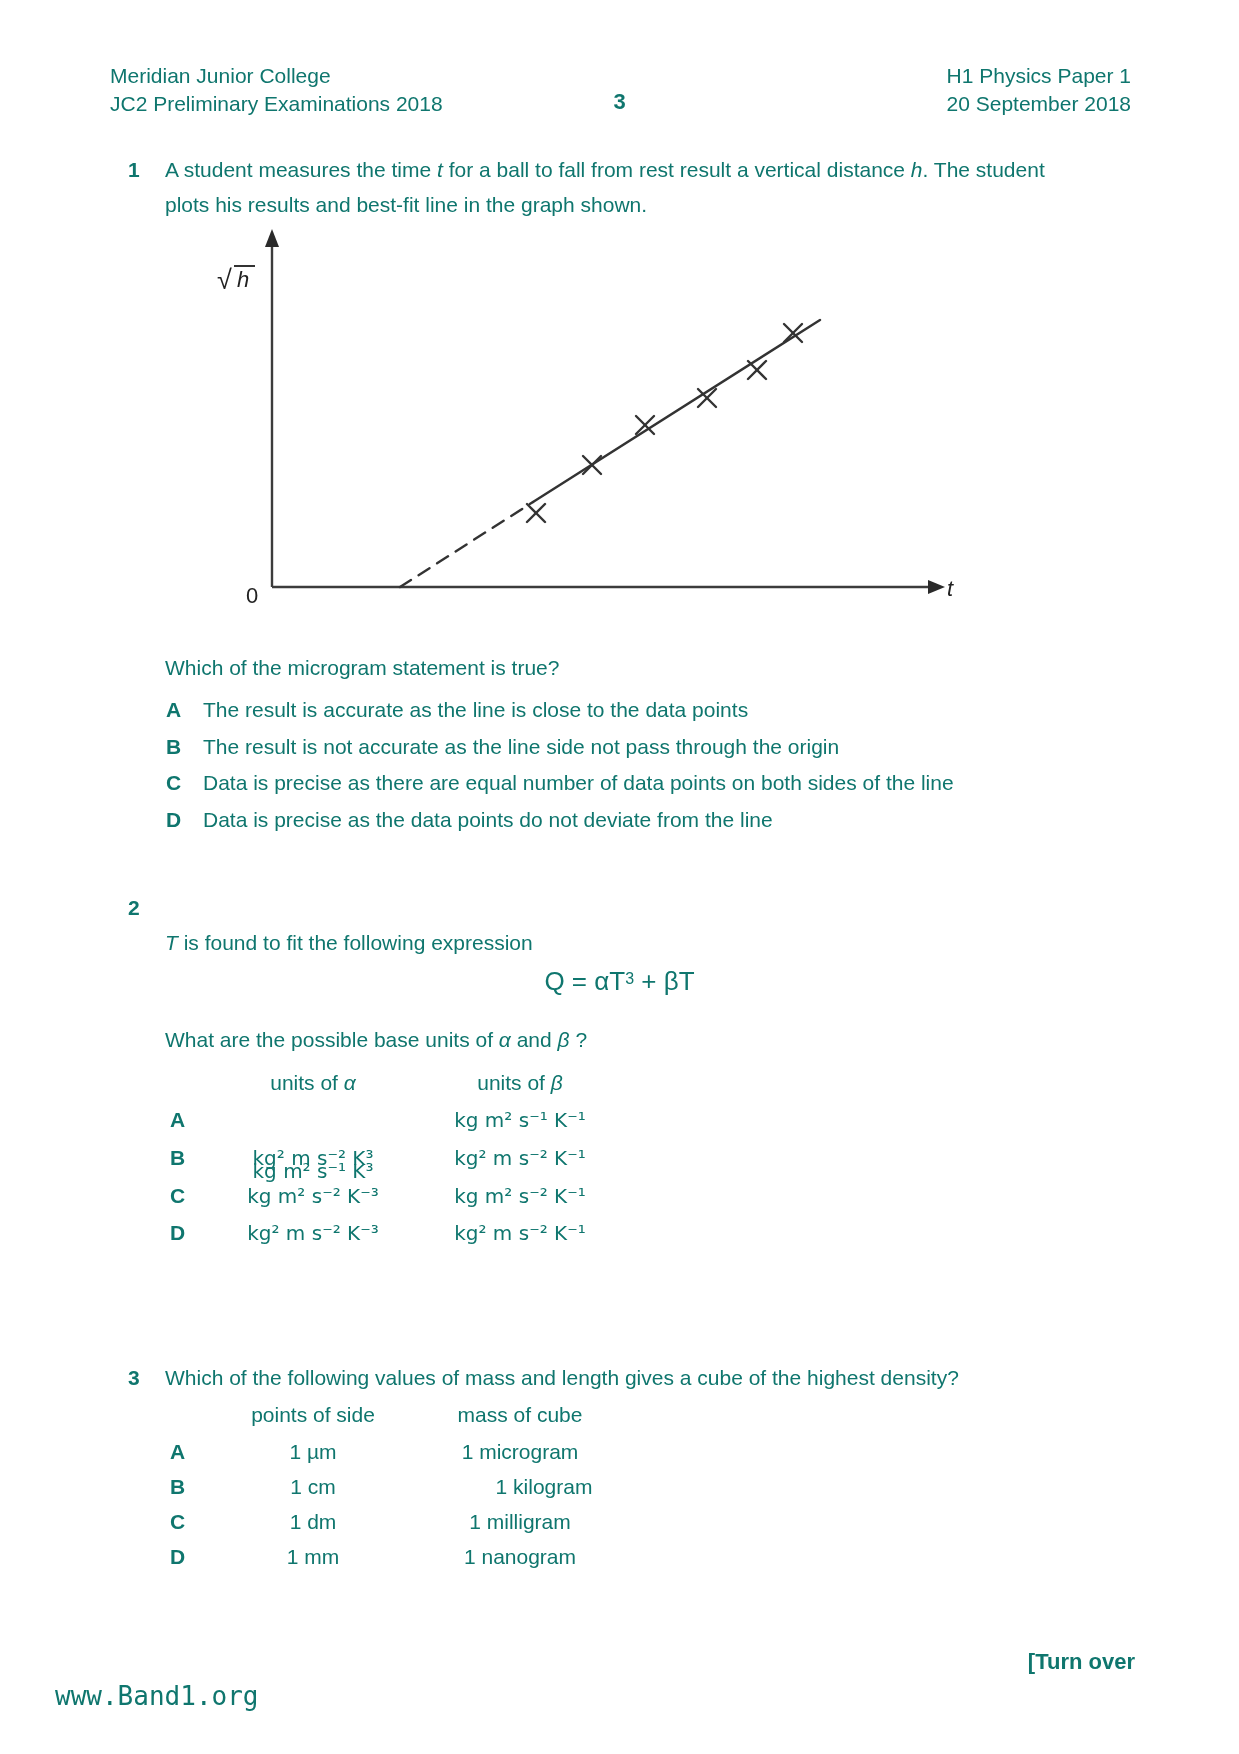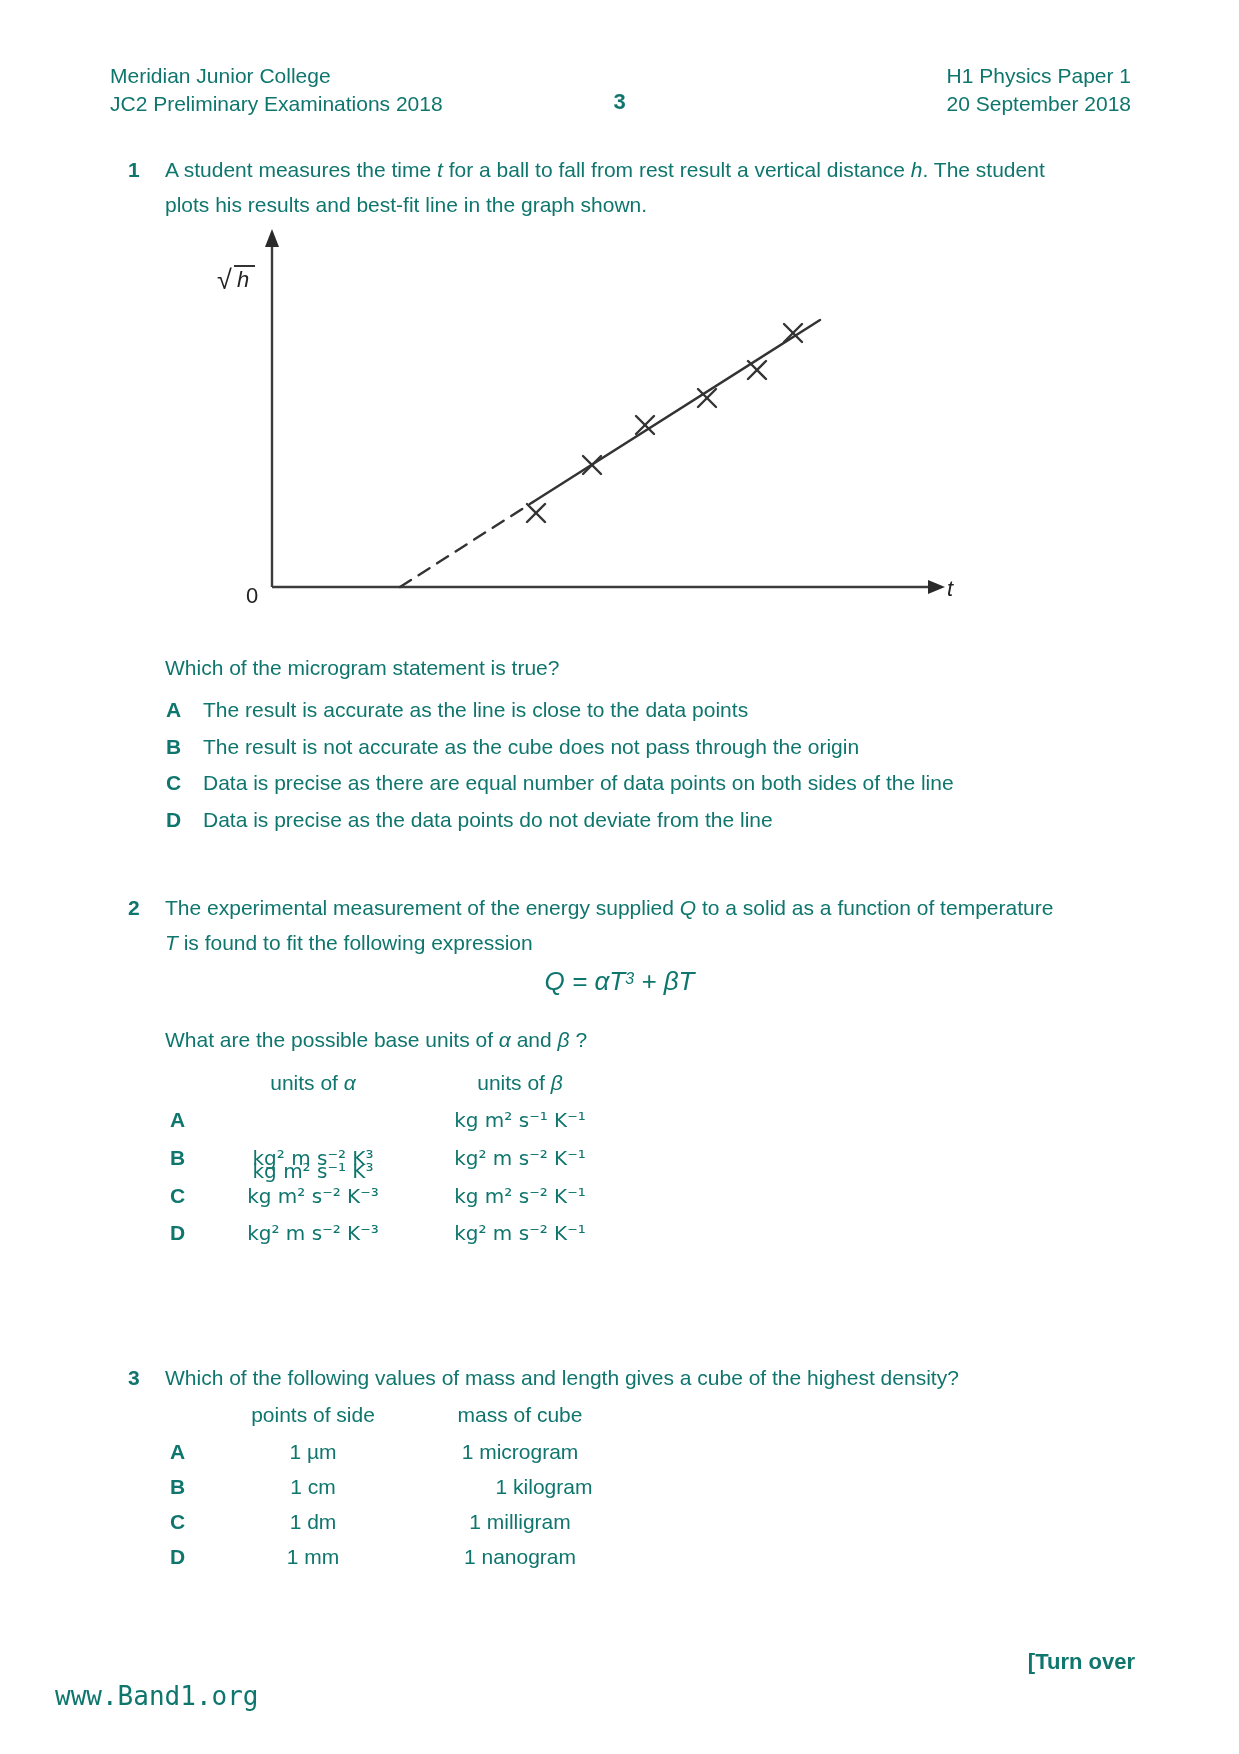--- a/index.html
+++ b/index.html
@@ -1,20 +1,20 @@
 <!DOCTYPE html>
 <html><head>
 <meta charset="utf-8">
 <style>
   html,body{margin:0;padding:0;background:#fff;}
   .page{position:relative;width:1239px;height:1754px;background:#ffffff;
         font-family:"Liberation Sans",sans-serif;color:#0f766e;font-size:21px;}
   .abs{position:absolute;white-space:nowrap;line-height:26px;}
   .b{font-weight:bold;}
-  .i{font-style:italic;}
+  .i{}
   .ctr{text-align:center;}
   .right{text-align:right;}
   .units{font-family:"DejaVu Sans",sans-serif;font-size:20px;}
   .mono{font-family:"DejaVu Sans Mono",monospace;font-size:26px;}
   .glab{fill:#222;font-size:22px;font-family:"Liberation Sans",sans-serif;}
   .glab.i{font-style:italic;}
   sup.eqx{font-size:16px;vertical-align:6px;}
 </style>
 </head>
 <body>
@@ -63,28 +63,27 @@
           <line x1="594" y1="117" x2="612" y2="99" stroke="#333" stroke-width="2.4" stroke-linecap="round"></line>
         </g>
     </svg>
   </div>
 
   <div class="abs" style="left:165px;top:655px">Which of the microgram statement is true?</div>
 
   <div class="abs b" style="left:166px;top:697px">A</div>
   <div class="abs" style="left:203px;top:697px">The result is accurate as the line is close to the data points</div>
   <div class="abs b" style="left:166px;top:734px">B</div>
-  <div class="abs" style="left:203px;top:734px">The result is not accurate as the cube does not pass through the origin</div>
+  <div class="abs" style="left:203px;top:734px">The result is not accurate as the line side not pass through the origin</div>
   <div class="abs b" style="left:166px;top:770px">C</div>
   <div class="abs" style="left:203px;top:770px">Data is precise as there are equal number of data points on both sides of the line</div>
   <div class="abs b" style="left:166px;top:807px">D</div>
   <div class="abs" style="left:203px;top:807px">Data is precise as the data points do not deviate from the line</div>
 
   <div class="abs b" style="left:128px;top:895px">2</div>
-  <div class="abs" style="left:165px;top:895px"><span>The experimental measurement of the energy supplied </span><i>Q</i><span> to a solid as a function of temperature</span></div>
   <div class="abs" style="left:165px;top:930px"><i>T</i><span> is found to fit the following expression</span></div>
 
   <div class="abs i ctr" style="left:0;width:1239px;top:966px;font-size:26px"><span>Q</span><span> = </span><span>α</span><span>T</span><sup class="eqx">3</sup><span> + </span><span>β</span><span>T</span></div>
 
   <div class="abs" style="left:165px;top:1027px"><span>What are the possible base units of </span><i>α</i><span> and </span><i>β</i><span> ?</span></div>
 
   <div class="abs ctr" style="left:213px;width:200px;top:1070px"><span>units of </span><i>α</i></div>
   <div class="abs ctr" style="left:420px;width:200px;top:1070px"><span>units of </span><i>β</i></div>
 
   <div class="abs b" style="left:170px;top:1107px">A</div>

